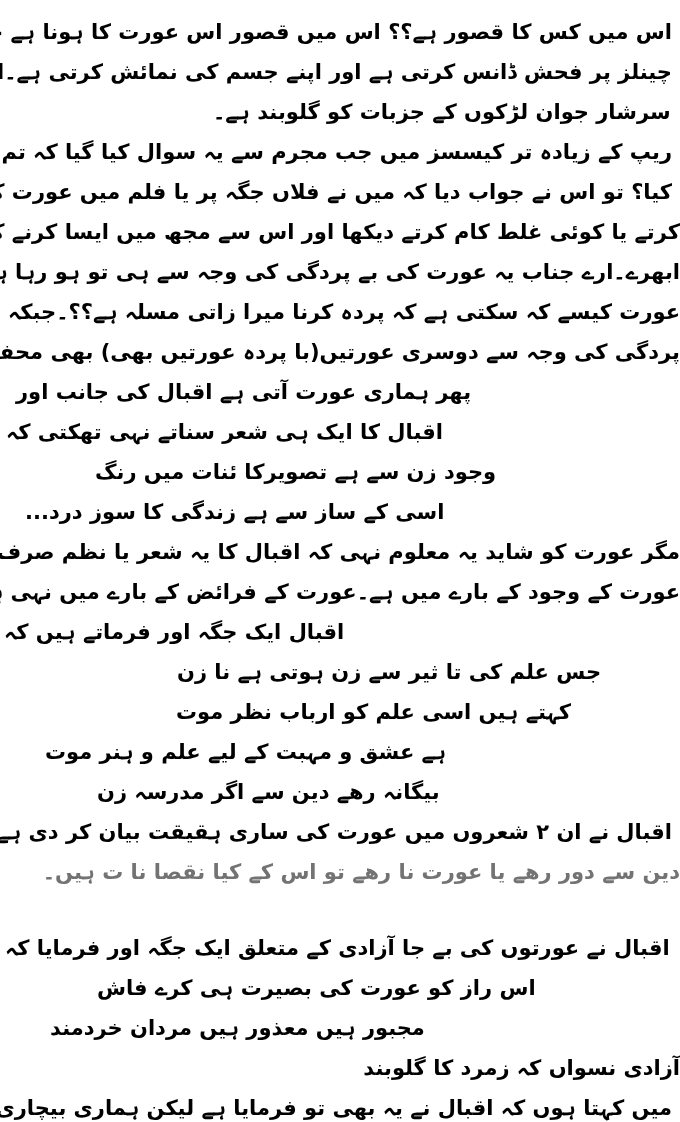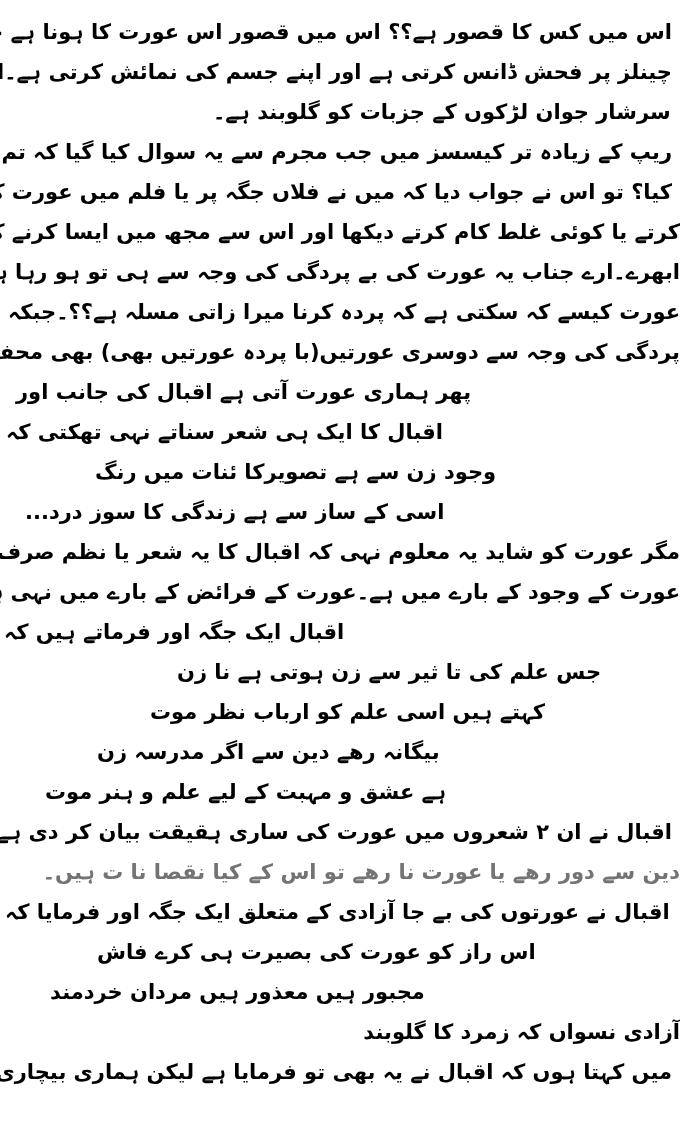--- a/index.html
+++ b/index.html
@@ -59,24 +59,24 @@
       <div class="text-line short" dir="rtl" style="padding-left: 7px; color: rgb(0, 0, 0);">عورت کیسے کہ سکتی ہے کہ پردہ کرنا میرا زاتی مسلہ ہے؟؟۔جبکہ عورت کی بے</div>
       <div class="text-line short" dir="rtl" style="padding-left: 3px; color: rgb(0, 0, 0);">پردگی کی وجہ سے دوسری عورتیں(با پردہ عورتیں بھی) بھی محفوظ نہی ہیں۔</div>
       <div class="text-line short" dir="rtl" style="padding-left: 16px; color: rgb(0, 0, 0);">پھر ہماری عورت آتی ہے اقبال کی جانب اور</div>
       <div class="text-line short" dir="rtl" style="padding-left: 6px; color: rgb(0, 0, 0);">اقبال کا ایک ہی شعر سناتے نہی تھکتی کہ</div>
       <div class="text-line short" dir="rtl" style="padding-left: 95px; color: rgb(0, 0, 0);">وجود زن سے ہے تصویرکا ئنات میں رنگ</div>
       <div class="text-line short" dir="rtl" style="padding-left: 25px; color: rgb(0, 0, 0);">اسی کے ساز سے ہے زندگی کا سوز درد...</div>
       <div class="text-line short" dir="rtl" style="padding-left: 10px; color: rgb(0, 0, 0);">مگر عورت کو شاید یہ معلوم نہی کہ اقبال کا یہ شعر یا نظم صرف اور صرف</div>
       <div class="text-line short" dir="rtl" style="padding-left: 15px; color: rgb(0, 0, 0);">عورت کے وجود کے بارے میں ہے۔عورت کے فرائض کے بارے میں نہی ہے۔</div>
       <div class="text-line short" dir="rtl" style="padding-left: 4px; color: rgb(0, 0, 0);">اقبال ایک جگہ اور فرماتے ہیں کہ</div>
       <div class="text-line short" dir="rtl" style="padding-left: 177px; color: rgb(0, 0, 0);">جس علم کی تا ثیر سے زن ہوتی ہے نا زن</div>
-      <div class="text-line short" dir="rtl" style="padding-left: 150px; color: rgb(0, 0, 0);">کہتے ہیں اسی علم کو ارباب نظر موت</div>
+      <div class="text-line short" dir="rtl" style="padding-left: 150px; color: rgb(0, 0, 0); margin-left: 26px;">کہتے ہیں اسی علم کو ارباب نظر موت</div>
+      <div class="text-line short" dir="rtl" style="padding-left: 45px; color: rgb(0, 0, 0);">ہے عشق و مہبت کے لیے علم و ہنر موت</div>
       <div class="text-line short" dir="rtl" style="padding-left: 97px; color: rgb(0, 0, 0);">بیگانہ رھے دین سے اگر مدرسہ زن</div>
-      <div class="text-line short" dir="rtl" style="padding-left: 45px; color: rgb(0, 0, 0);">ہے عشق و مہبت کے لیے علم و ہنر موت</div>
       <div class="text-line full" dir="rtl" style="color: rgb(0, 0, 0);">اقبال نے ان ۲ شعروں میں عورت کی ساری ہقیقت بیان کر دی ہے۔کہ اگر عورت</div>
       <div class="text-line short" dir="rtl" style="padding-left: 67px; color: #737373;">دین سے دور رھے یا عورت نا رھے تو اس کے کیا نقصا نا ت ہیں۔</div>
-      <div class="text-line short" dir="rtl" style="padding-left: 5px; color: rgb(0, 0, 0);">اقبال نے عورتوں کی بے جا آزادی کے متعلق ایک جگہ اور فرمایا کہ</div>
+      <div class="text-line short" dir="rtl" style="padding-left: 5px; color: rgb(0, 0, 0); margin-top: 36px;">اقبال نے عورتوں کی بے جا آزادی کے متعلق ایک جگہ اور فرمایا کہ</div>
       <div class="text-line short" dir="rtl" style="padding-left: 97px; color: rgb(0, 0, 0);">اس راز کو عورت کی بصیرت ہی کرے فاش</div>
       <div class="text-line short" dir="rtl" style="padding-left: 50px; color: rgb(0, 0, 0);">مجبور ہیں معذور ہیں مردان خردمند</div>
       <div class="text-line short" dir="rtl" style="padding-left: 97px; color: rgb(0, 0, 0); text-align: right;">آزادی نسواں کہ زمرد کا گلوبند</div>
       <div class="text-line full" dir="rtl" style="color: rgb(0, 0, 0);">میں کہتا ہوں کہ اقبال نے یہ بھی تو فرمایا ہے لیکن ہماری بیچاری عورت اس</div>
     </section>
 </main>
 
 </body></html>

